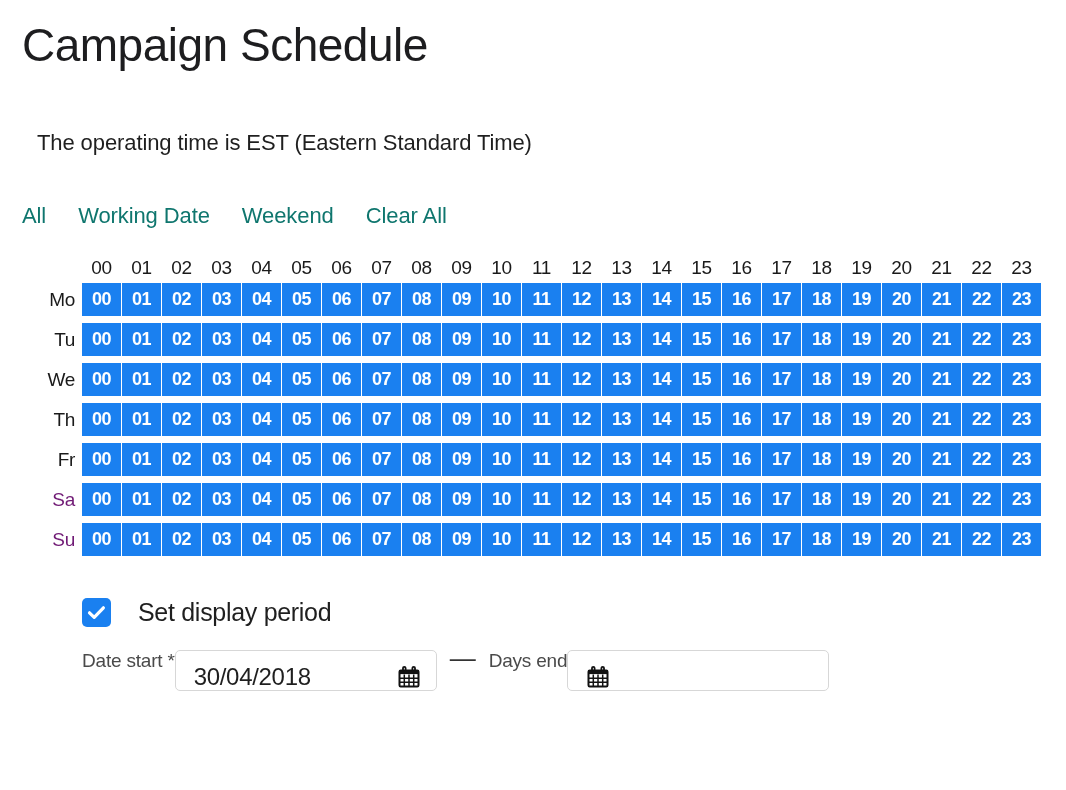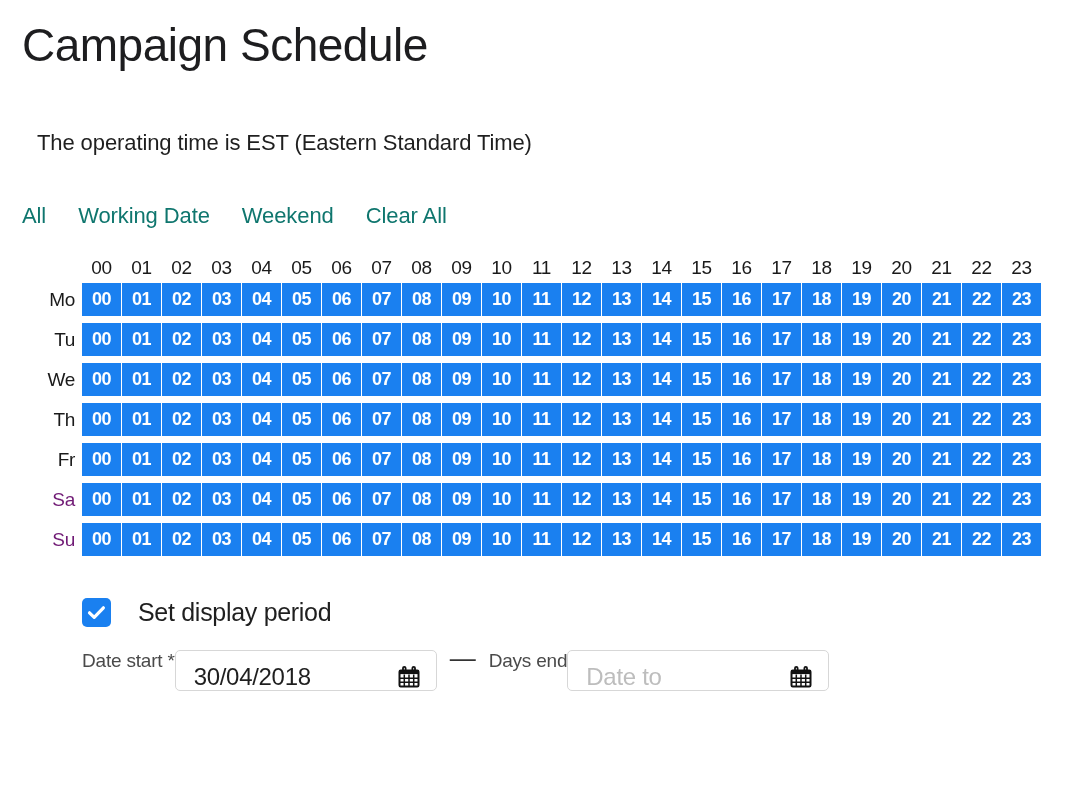--- a/index.html
+++ b/index.html
@@ -456,21 +456,20 @@
             <path d="M7.3 9.6 V21.5 M12 9.6 V21.5 M16.7 9.6 V21.5 M2.5 13.2 H21.5 M2.5 17.3 H21.5" stroke="#111111" stroke-width="1.5"></path>
           </svg>
         </div>
       </div>
 
       <div class="range-sep">—</div>
 
       <div class="field-group">
         <span class="field-label">Days end</span>
         <div class="date-input">
-          <span class="date-value placeholder">Date to</span>
           <svg class="cal-icon" viewBox="0 0 24 24">
             <rect x="2.5" y="5.5" width="19" height="16" rx="1.2" fill="none" stroke="#111111" stroke-width="2"></rect>
             <rect x="2.5" y="5.5" width="19" height="3.6" fill="#111111"></rect>
             <rect x="6" y="1.8" width="2.6" height="4.6" rx="1.3" fill="none" stroke="#111111" stroke-width="1.8"></rect>
             <rect x="15.4" y="1.8" width="2.6" height="4.6" rx="1.3" fill="none" stroke="#111111" stroke-width="1.8"></rect>
             <path d="M7.3 9.6 V21.5 M12 9.6 V21.5 M16.7 9.6 V21.5 M2.5 13.2 H21.5 M2.5 17.3 H21.5" stroke="#111111" stroke-width="1.5"></path>
           </svg>
         </div>
       </div>
 

